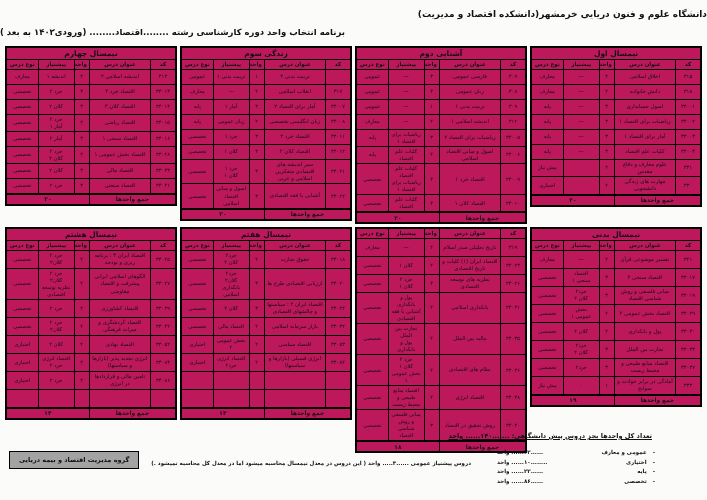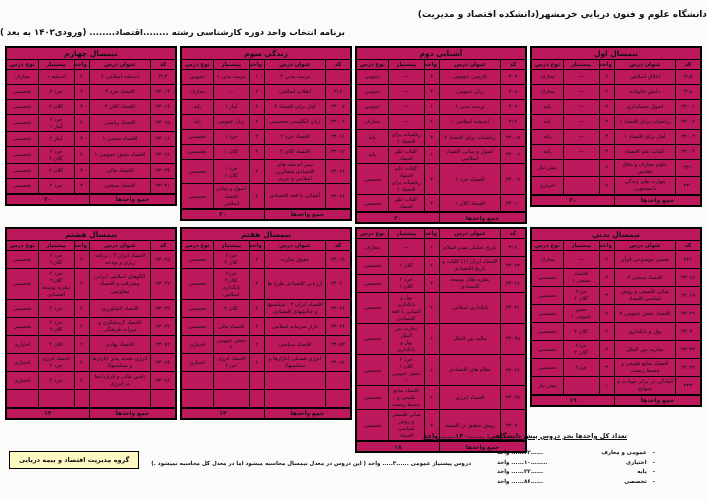--- a/index.html
+++ b/index.html
@@ -12,26 +12,26 @@
   .grid{display:grid;grid-template-columns:repeat(4,1fr);gap:3px;padding:0 5px;margin-top:9px;align-items:start;}
   table.sem{border-collapse:collapse;width:100%;table-layout:fixed;border:2px solid #000;background:#be185d;}
   .sem th,.sem td{border:1px solid #000;padding:1px 2px;text-align:center;overflow:hidden;}
   .sem-title{font-size:7.5px;font-weight:bold;padding:2px;border-bottom:2px solid #000;}
   .cols th{font-weight:bold;font-size:5.5px;line-height:1.2;}
   .sem tbody td{font-size:5.2px;line-height:1.35;white-space:pre-line;height:12px;}
   .sem.bot tbody td{height:15px;}
   .sem tbody td.c-title{font-size:5.4px;}
   .sem tfoot td{font-weight:bold;font-size:5.8px;border-top:2px solid #000;padding:1.5px;}
   .footer{position:absolute;left:0;top:424px;width:707px;height:76px;}
-  .f-total{position:absolute;top:8px;right:80px;font-size:6.5px;font-weight:bold;text-decoration:underline;white-space:nowrap;}
+  .f-total{position:absolute;top:8px;right:55px;font-size:6.5px;font-weight:bold;text-decoration:underline;white-space:nowrap;}
   .f-cats{position:absolute;top:25px;right:52px;width:158px;}
   .cat{display:flex;justify-content:space-between;font-size:5.5px;font-weight:bold;margin-bottom:3.5px;}
   .cat .r{display:flex;gap:6px;}
   .f-note{position:absolute;top:36px;right:236px;font-size:5.5px;font-weight:bold;white-space:nowrap;}
-  .f-dept{position:absolute;top:27px;left:9px;border:1px solid #000;padding:4px 9px;font-size:6.5px;font-weight:bold;background:#fef9c3;}
+  .f-dept{position:absolute;top:27px;left:9px;border:1px solid #000;padding:4px 9px;font-size:6.5px;font-weight:bold;background:#a3a3a3;}
 </style>
 </head>
 <body>
 
 <div class="hdr1">دانشگاه علوم و فنون دریایی خرمشهر(دانشکده اقتصاد و مدیریت)</div>
 <div class="hdr2">برنامه انتخاب واحد دوره کارشناسی رشته ........اقتصاد........      (ورودی۱۴۰۳ به بعد  )</div>
 
 <div class="grid" id="grid">
     <table class="sem top">
       <colgroup>

